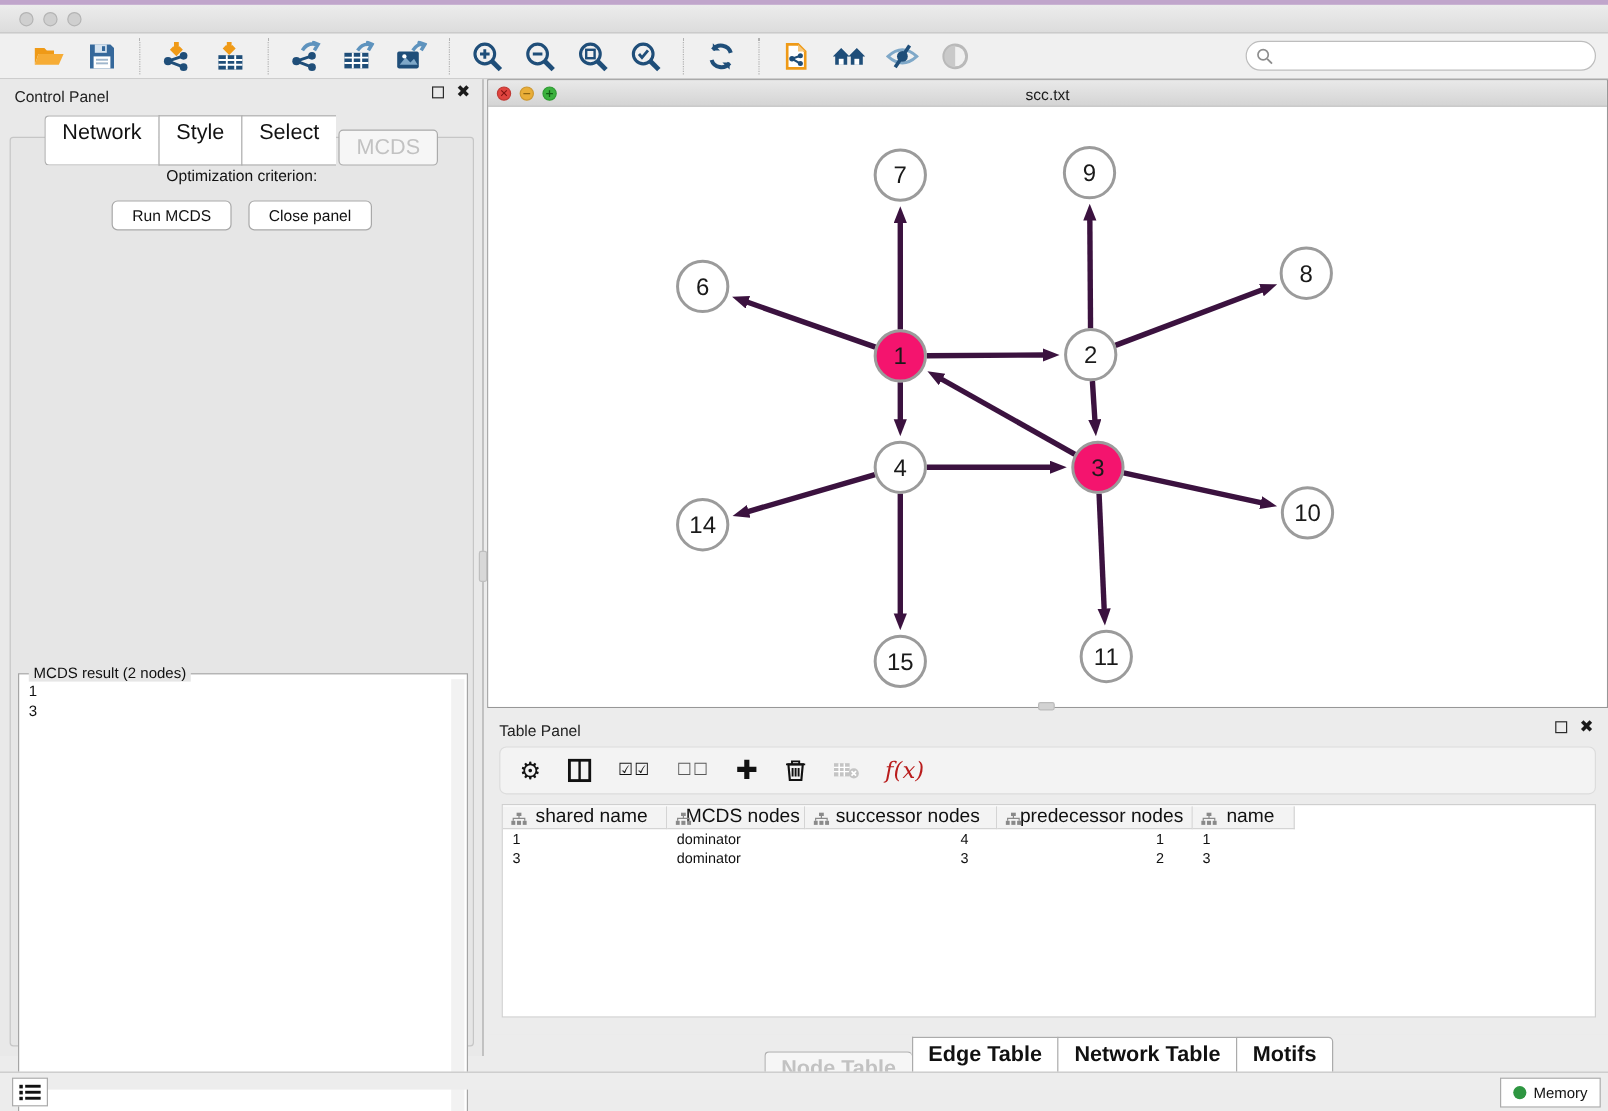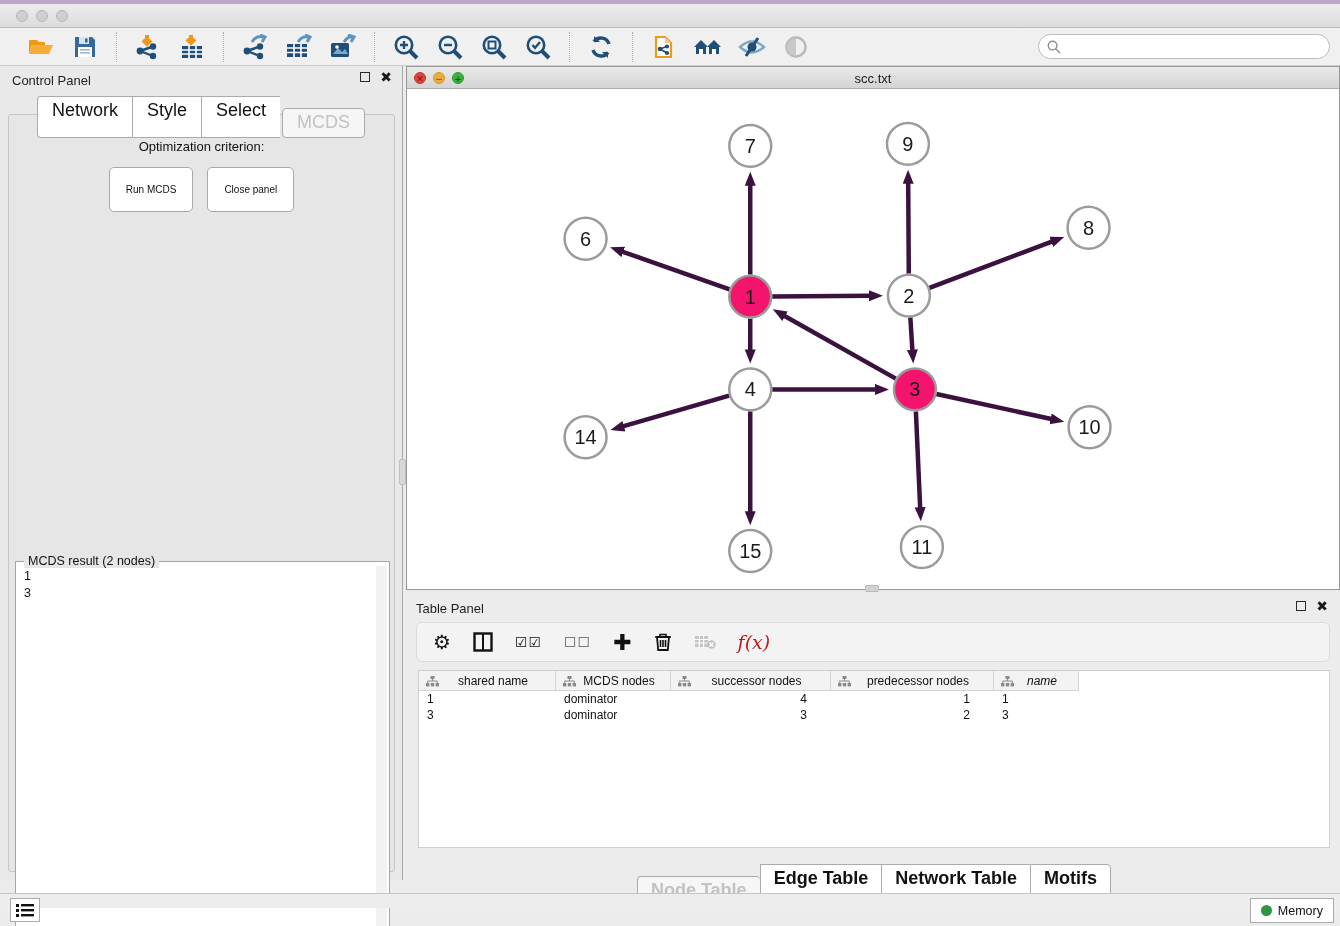--- a/index.html
+++ b/index.html
@@ -39,21 +39,21 @@
   .tab:last-child { border-right:1px solid #ABABAB; border-radius:0 4px 4px 0; }
   .tab.active { background:#F6F6F6; color:#C2C2C2; border-radius:4px; margin-left:2px;margin-top:12px; }
   .ctab-content { position:absolute; left:8px; top:48px; width:387px; height:758px; background:#E6E6E6;
     border:1px solid #C6C6C6; border-radius:3px; }
   .opt-label { margin-top:24px; text-align:center; font-size:13px; color:#111; }
   .select-box { margin:10px auto 0; width:310px; height:23px; background:#FFF; border:1px solid #ADADAD; border-radius:4px;
     display:flex; align-items:center; padding:0 6px 0 10px; font-size:13px; color:#111; cursor:pointer; }
   .select-box .sel-txt { flex:1; }
   .stepper { display:flex; flex-direction:column; line-height:5px; font-size:7px; color:#4A4A4A; font-family:"DejaVu Sans",sans-serif; }
   .btn-row { display:flex; justify-content:center; gap:14px; margin-top:13px; }
-  .pbtn { background:#FFF; border:1px solid #A9A9A9; border-radius:5px; padding:16px 16px; font-size:10px; color:#111; cursor:pointer; }
+  .pbtn { background:#FFF; border:1px solid #A9A9A9; border-radius:5px; padding:4px 16px; font-size:13px; color:#111; cursor:pointer; }
 
   .result-group { position:absolute; left:6px; top:446px; width:375px; height:370px; border:1px solid #A5A5A5; background:#FFF; }
   .result-legend { position:absolute; left:8px; top:-8px; background:#E6E6E6; padding:0 4px; font-size:12.5px; color:#111; }
   .result-area { position:absolute; left:2px; top:4px; right:14px; bottom:2px; font-size:12.5px; color:#111;
     padding:2px 0 0 6px; white-space:pre-line; line-height:17px; }
   .result-scroll { position:absolute; right:2px; top:4px; width:11px; bottom:2px; background:#F2F2F2; }
 
   
   .net-window { position:absolute; left:406px; top:66px; width:934px; height:524px; border:1px solid #979797; background:#FFF; }
   .net-titlebar { height:22px; background:linear-gradient(#E9E9E9,#D4D4D4); border-bottom:1px solid #ADADAD; position:relative; }
@@ -70,21 +70,21 @@
   .split-grip-v { position:absolute; left:-8px; top:392px; width:7px; height:26px; background:#D8D8D8; border:1px solid #BFBFBF; border-radius:2px; }
 
   
   .table-panel { position:absolute; left:406px; top:596px; width:934px; height:266px; background:#ECECEC; }
   .tp-toolbar { position:absolute; left:10px; top:26px; right:10px; height:40px; background:#F3F3F3;
     border:1px solid #DCDCDC; border-radius:6px; display:flex; align-items:center; gap:22px; padding-left:16px; }
   .tp-ic { font-family:"DejaVu Sans",sans-serif; color:#111; cursor:pointer; display:flex; align-items:center; }
   .tp-ic.dis { color:#b91c1c; cursor:default; }
   .fx { font-family:"DejaVu Serif",serif; font-style:italic; font-size:19px; color:#B9B9B9; }
   .tp-table { position:absolute; left:12px; top:74px; right:10px; bottom:14px; background:#FFF; border:1px solid #CFCFCF; overflow:hidden; }
-  .tp-header { display:flex; height:20px; font-size:12px; color:#111; }
+  .tp-header { display:flex; height:20px; font-size:16px; color:#111;align-items:flex-end; }
   .th-cell { background:#F3F3F3; border-right:1px solid #D4D4D4; border-bottom:1px solid #D4D4D4; position:relative;
     display:flex; align-items:center; justify-content:center; }
   .th-cell svg { position:absolute; left:7px; top:5px; }
   .tp-body .tr { display:flex; height:16px; font-size:12px; color:#111; cursor:default; }
   .td { padding:1px 6px 0 8px; overflow:hidden; white-space:nowrap; }
   .td.num { text-align:right; padding-right:24px; }
 
   .bottom-tabs { position:absolute; left:406px; top:864px; width:934px; display:flex; justify-content:center; }
   .bottom-tabs .tab { padding:3px 13px 4px;font-weight:bold; }
 
@@ -455,21 +455,21 @@
             <g fill="#8A8A8A">
               <rect x="4.5" y="0" width="4" height="3"></rect>
               <rect x="0" y="7" width="3.4" height="3.4"></rect>
               <rect x="4.8" y="7" width="3.4" height="3.4"></rect>
               <rect x="9.6" y="7" width="3.4" height="3.4"></rect>
             </g>
             <path d="M6.5 3 v2 M1.7 7 V5 h9.6 v2" stroke="#8A8A8A" stroke-width="1" fill="none"></path>
           </svg>
           <span style="padding-left:12px">predecessor nodes</span>
         </div>
-        <div class="th-cell" style="width: 85px; font-style: italic;">
+        <div class="th-cell" style="width: 85px;">
           <svg width="13" height="11" viewBox="0 0 13 11">
             <g fill="#8A8A8A">
               <rect x="4.5" y="0" width="4" height="3"></rect>
               <rect x="0" y="7" width="3.4" height="3.4"></rect>
               <rect x="4.8" y="7" width="3.4" height="3.4"></rect>
               <rect x="9.6" y="7" width="3.4" height="3.4"></rect>
             </g>
             <path d="M6.5 3 v2 M1.7 7 V5 h9.6 v2" stroke="#8A8A8A" stroke-width="1" fill="none"></path>
           </svg>
           <span style="padding-left:12px">name</span>

